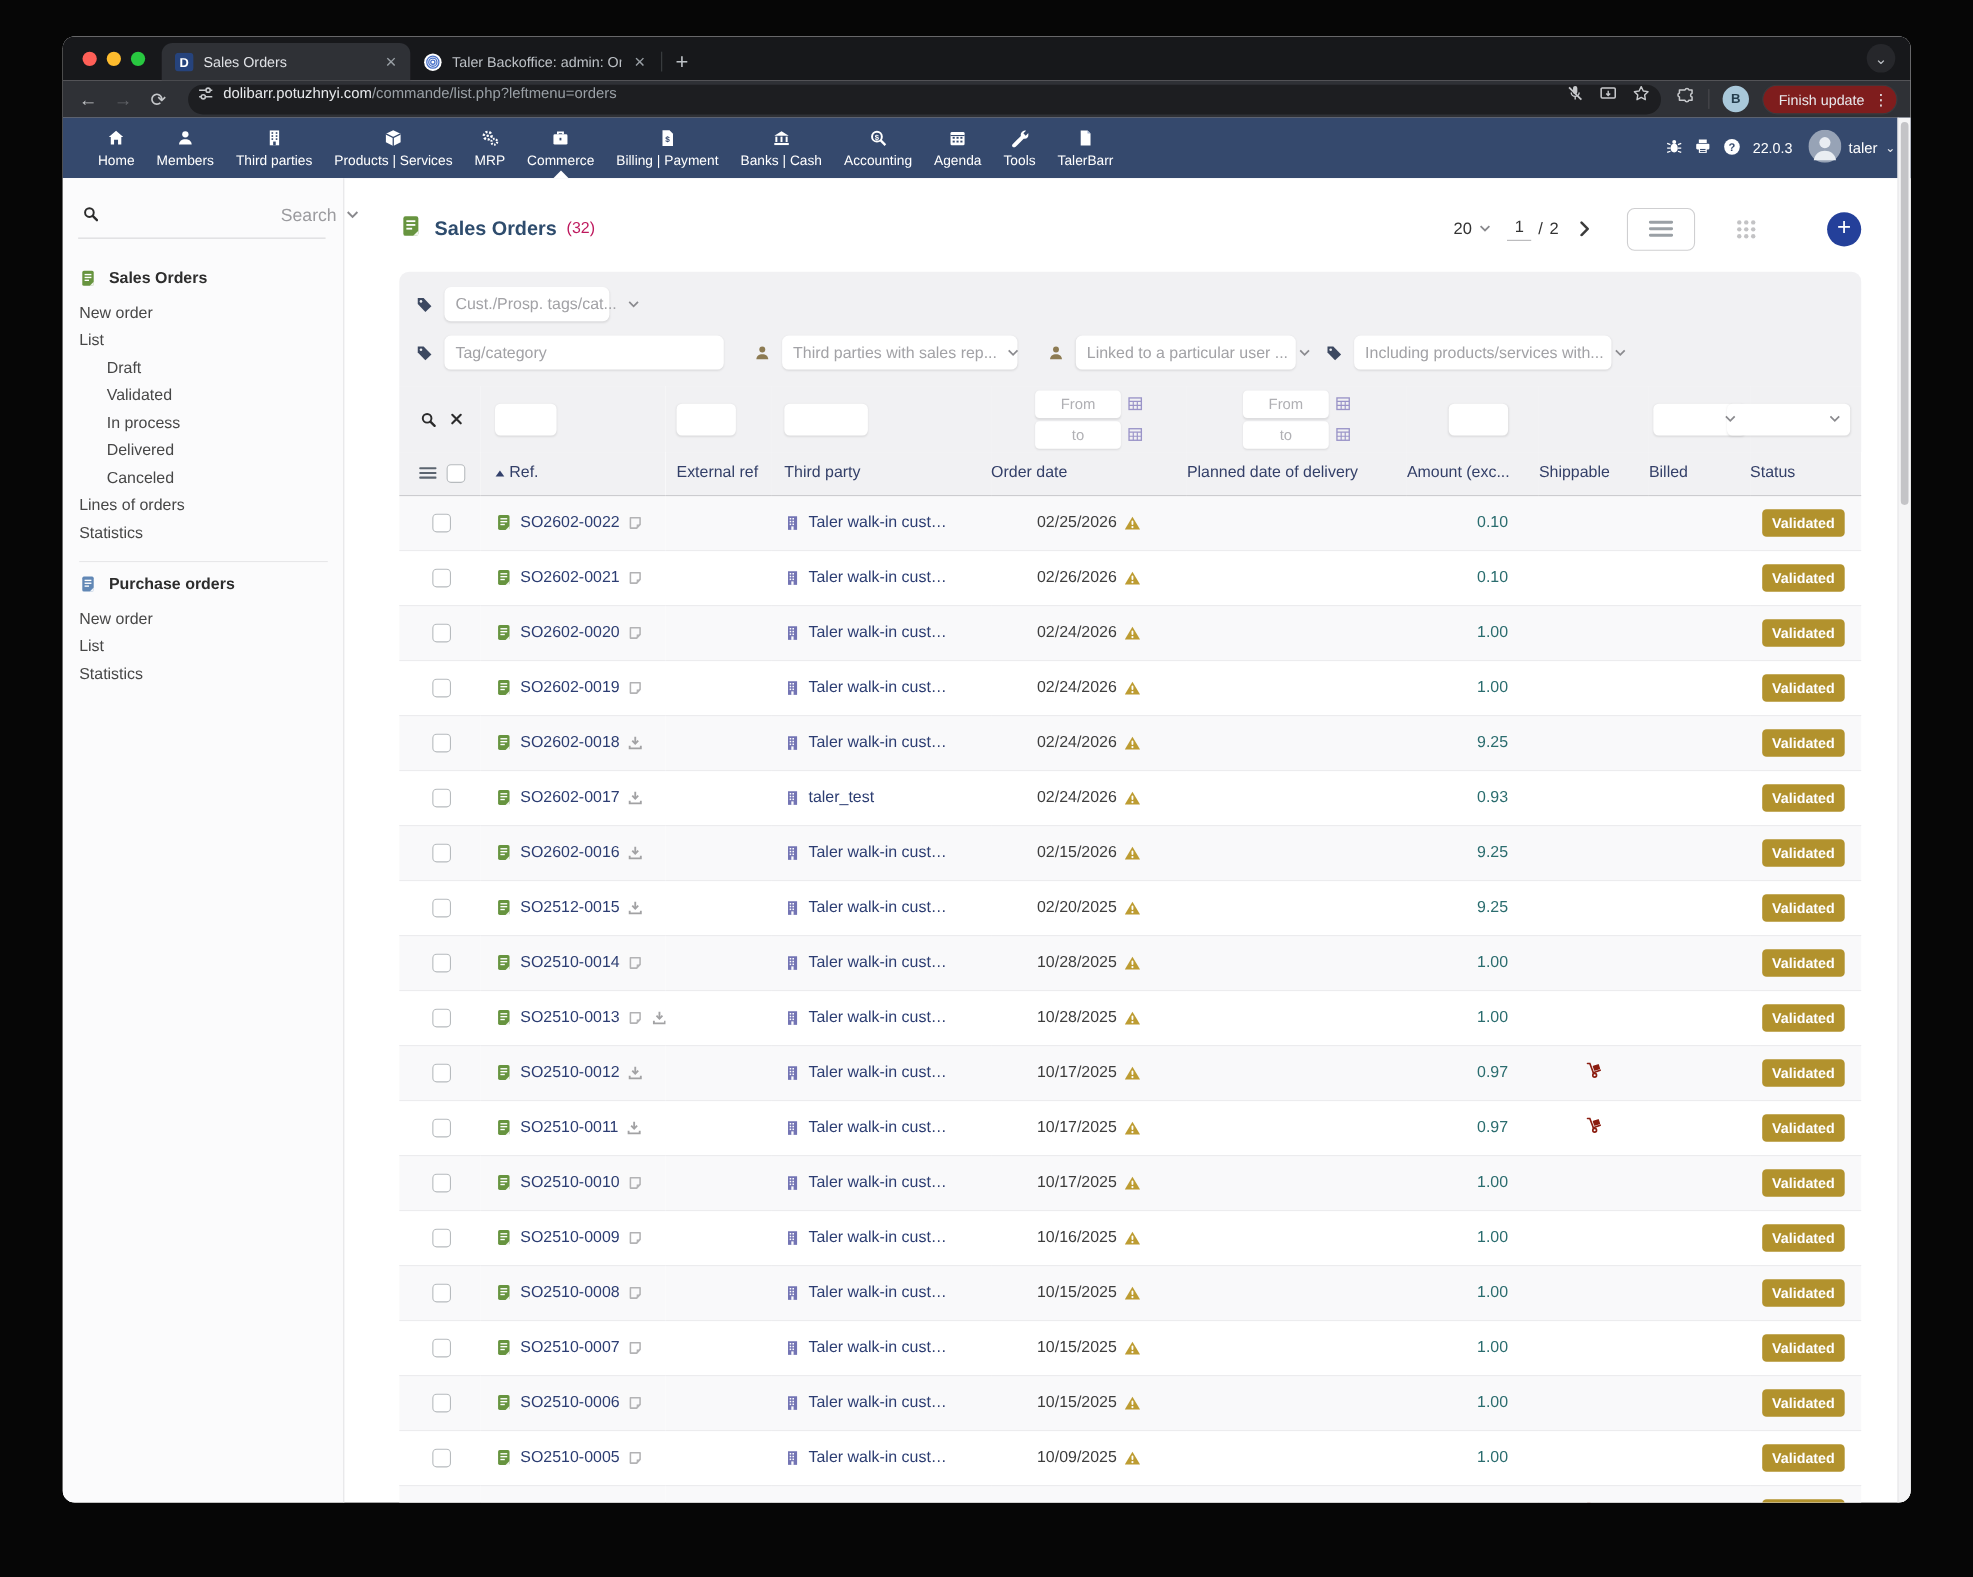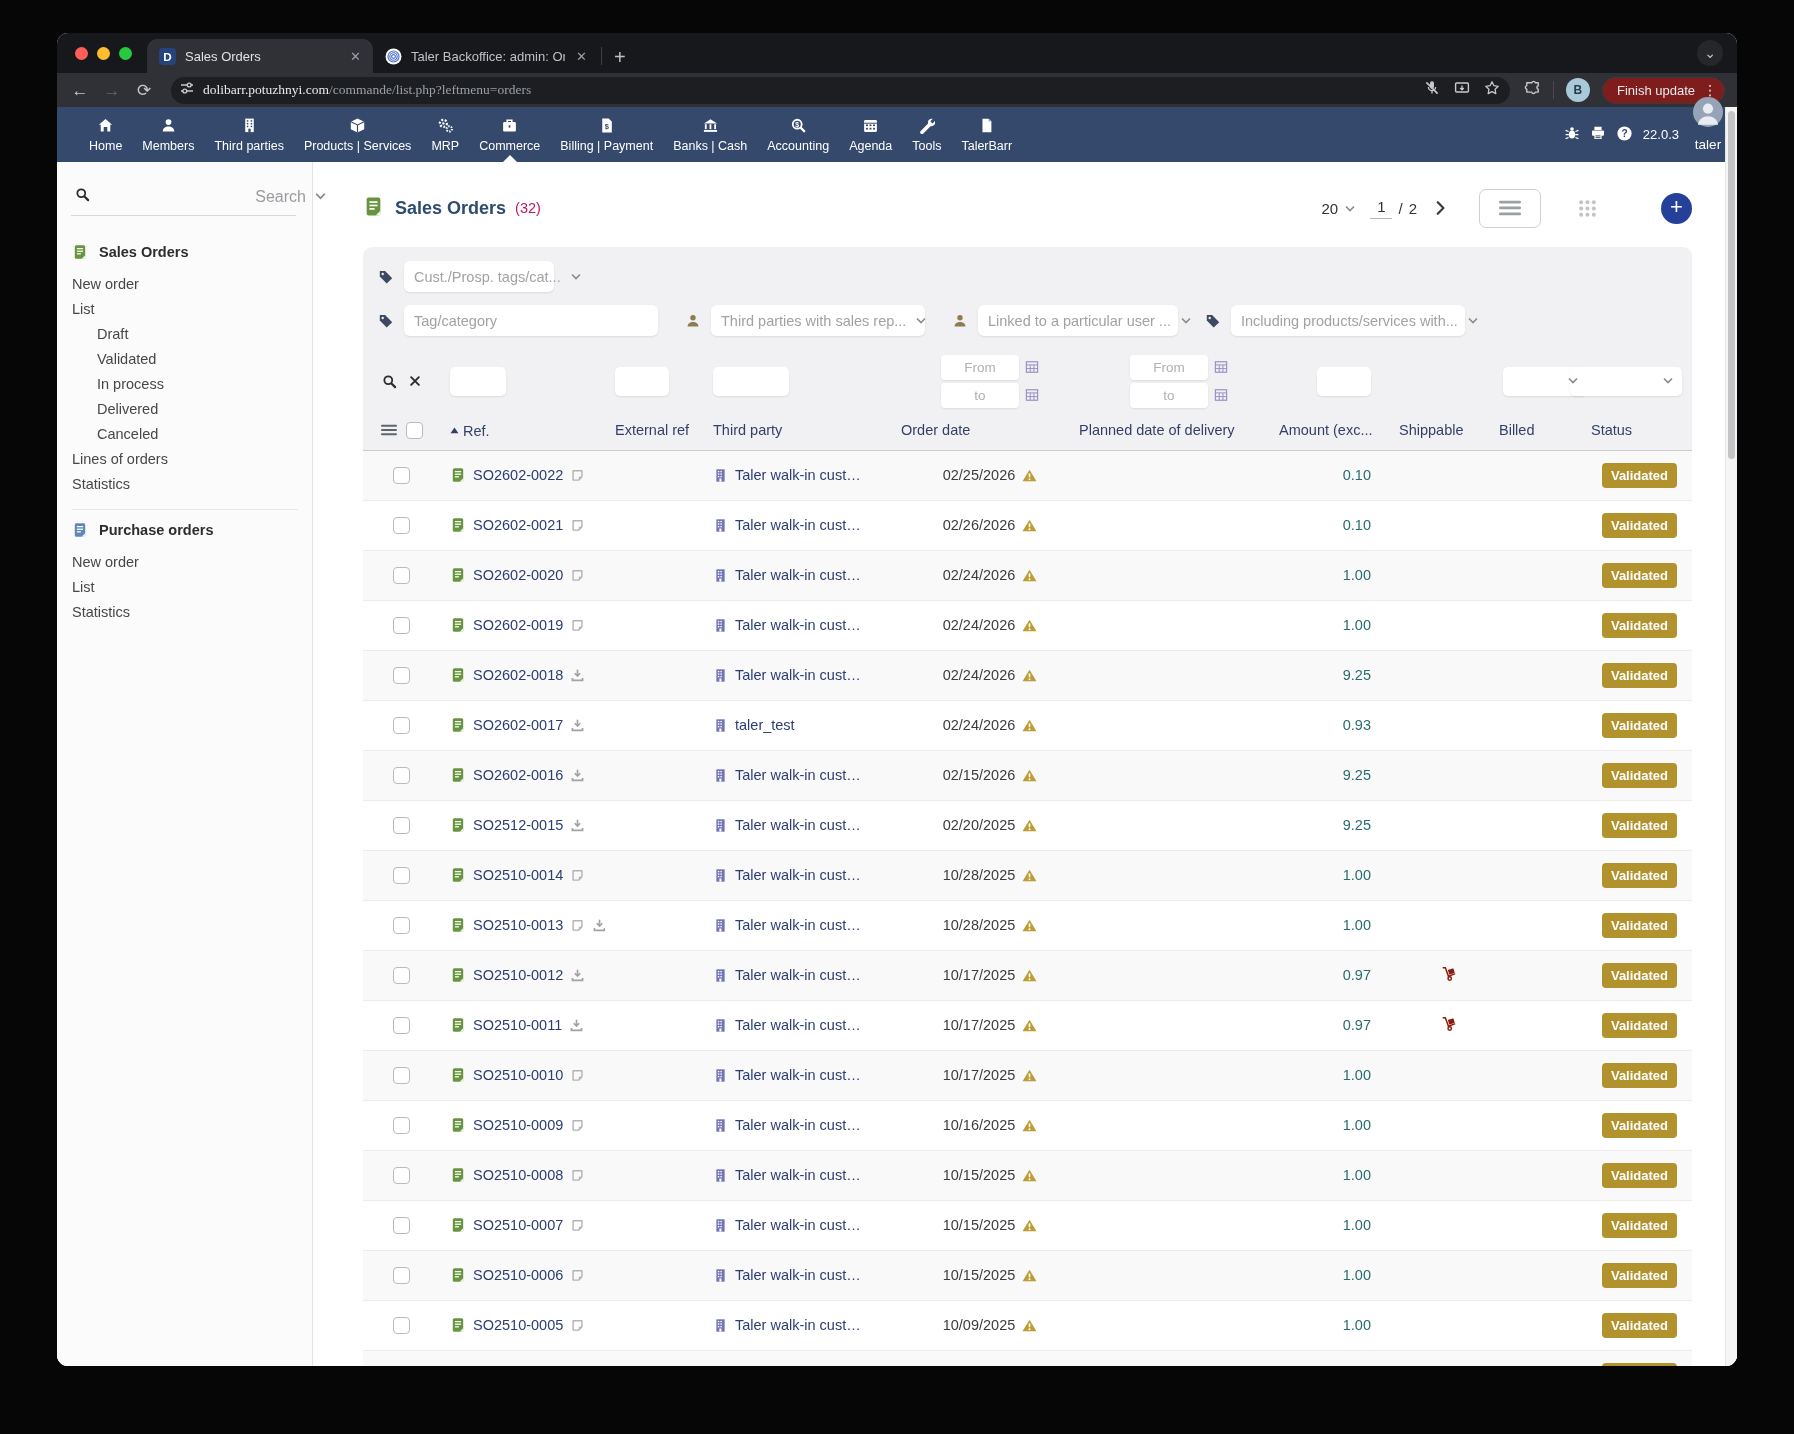--- a/index.html
+++ b/index.html
@@ -19,39 +19,39 @@
   .tab.inactive { color:#bdc1c6; }
   .tab .t-close { color:#9aa0a6; font-size:13px; padding:0 2px; }
   .tab-divider { width:1px; height:18px; background:#3c4043; margin:0 4px 8px 2px; }
   .newtab { color:#bdc1c6; font-size:20px; margin:0 0 6px 8px; line-height:1; }
   .tabsearch { margin-left:auto; margin-bottom:7px; width:26px; height:26px; border-radius:50%; background:#26272b; color:#bdc1c6; display:flex; align-items:center; justify-content:center; font-size:14px; }
 
   
   .toolbar { height:34px; background:#2f3136; display:flex; align-items:center; padding:0 12px 0 10px; gap:6px; flex:none; }
   .navbtn { color:#c6c8cb; font-size:17px; width:26px; text-align:center; line-height:1; }
   .navbtn.dim { color:#63656a; }
-  .omnibox { flex:1; height:27px; border-radius:14px; background:#1d1e21; display:flex; align-items:center; padding:0 10px 0 8px; margin:0 8px; font-size:13.5px; gap:8px;font-family:Liberation Serif, serif; }
+  .omnibox { flex:1; height:27px; border-radius:14px; background:#1d1e21; display:flex; align-items:flex-start; padding:0 10px 0 8px; margin:0 8px; font-size:13.5px; gap:8px; }
   .omnibox .host { color:#e8eaed; }
   .omnibox .path { color:#9aa0a6; margin-left:-8px; }
   .omnibox .spacer { flex:1; }
   .ombtns { display:flex; align-items:center; gap:14px; }
   .toolbar-right { display:flex; align-items:center; gap:12px; }
   .tdivider { width:1px; height:18px; background:#4a4b4f; }
   .avatar-b { width:24px; height:24px; border-radius:50%; background:#a9c8da; color:#243d4d; font-size:12px; font-weight:bold; display:flex; align-items:center; justify-content:center; }
   .finish-btn { height:27px; border-radius:14px; background:#7f1d1d; border:1px solid #3a3b3f; color:#e8eaed; font-size:13px; padding:0 7px 0 14px; display:flex; align-items:center; gap:8px; }
   .kebab { color:#e8eaed; font-size:14px; letter-spacing:0; }
 
   
   .dolinav { height:55px; background:#35496d; display:flex; align-items:stretch; padding:0 14px 0 22px; color:#fff; flex:none; }
   .nav-items { display:flex; }
   .nav-item { display:flex; flex-direction:column; align-items:center; justify-content:center; gap:5px; padding:0 10px; font-size:12.5px; position:relative; white-space:nowrap; }
   .nav-item.active::after { content:""; position:absolute; bottom:0; left:50%; margin-left:-7px; border-left:7px solid transparent; border-right:7px solid transparent; border-bottom:7px solid #fff; }
   .nav-right { margin-left:auto; display:flex; align-items:center; gap:10px; font-size:13px; }
   .nav-right .ver { margin-right:4px; }
-  .nav-user { display:flex; align-items:center; gap:7px; font-size:13.5px;flex-direction:column; }
+  .nav-user { display:flex; align-items:center; gap:7px; font-size:13.5px; }
   .nav-caret { font-size:11px; opacity:.9; }
 
   
   .app-body { flex:1; display:flex; min-height:0; position:relative; background:#fff; }
   .scrollbar { position:absolute; right:0; top:-55px; bottom:0; width:12px; background:#f5f5f6; border-left:1px solid #e6e6e8; z-index:5; }
   .scrollbar .thumb { position:absolute; top:4px; left:2px; width:7px; height:348px; border-radius:4px; background:#c4c4c7; }
 
   
   .sidebar { width:256px; background:#fbfbfc; border-right:1px solid #e4e4e6; padding:20px 0 0; flex:none; }
   .search-row { margin:0 16px 0 14px; display:flex; align-items:center; gap:9px; border-bottom:1px solid #d8d8da; padding:5px 4px 9px 4px; }

